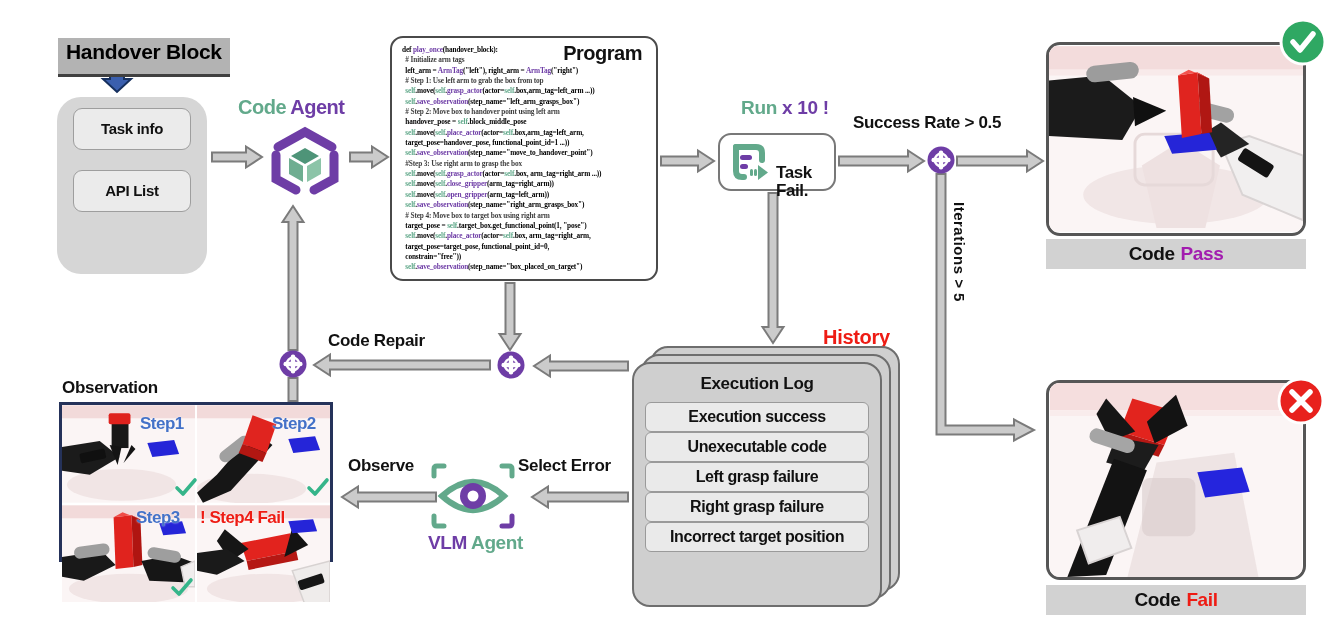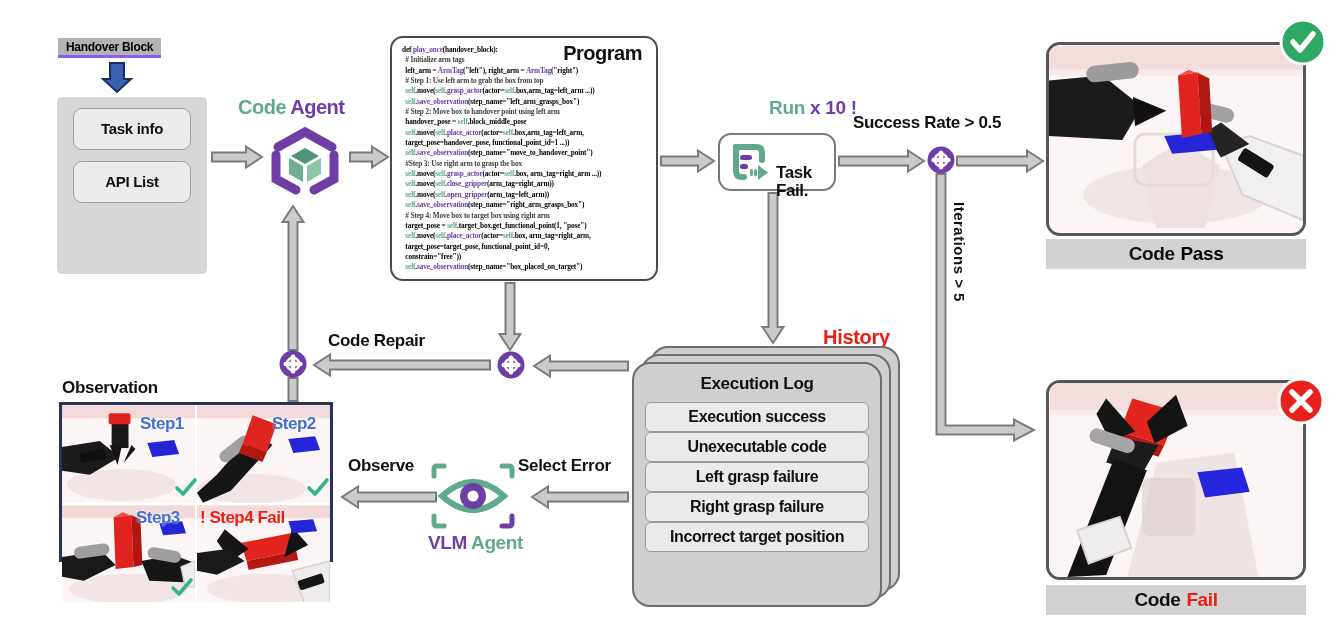--- a/index.html
+++ b/index.html
@@ -4,27 +4,27 @@
 <style>
   html,body{margin:0;padding:0;background:#ffffff;}
   .stage{
     position:relative;width:1344px;height:629px;overflow:hidden;background:#ffffff;
     font-family:"Liberation Sans",sans-serif;color:#111;
   }
   .abs{position:absolute;}
   
   #connectors{position:absolute;left:0;top:0;width:1344px;height:629px;pointer-events:none;}
   .handover-label{
-    left:58px;top:38px;background:#b3b3b3;color:#000;font-size:12px;font-weight:bold;
-    padding:2px 8px 1px 8px;border-bottom:3px solid #8b5cf6;letter-spacing:-0.3px;
+    left:58px;top:38px;background:#b3b3b3;color:#000;font-size:21px;font-weight:bold;
+    padding:2px 8px 10px 8px;border-bottom:3px solid #404040;letter-spacing:-0.3px;
   }
   
   .input-panel{
-    left:57px;top:97px;width:150px;height:177px;background:#d6d6d6;border-radius:5px;
-    box-sizing:border-box;padding:11px 16px;display:flex;flex-direction:column;gap:11px;
+    left:57px;top:97px;width:150px;height:177px;background:#d6d6d6;border-radius:24px;
+    box-sizing:border-box;padding:11px 16px;display:flex;flex-direction:column;gap:20px;
   }
   .input-item{
     background:#ebebeb;border:1.5px solid #9e9e9e;border-radius:9px;flex:0 0 auto;
     display:flex;align-items:center;justify-content:center;text-align:center;
     font-weight:bold;font-size:15px;line-height:1.15;letter-spacing:-0.3px;
   }
   .input-item.h40{height:40px;} .input-item.h52{flex:1 1 auto;}
 
   .agent-label{font-size:20px;font-weight:bold;letter-spacing:-0.5px;white-space:nowrap;}
   .agent-label .grn{color:#62a98b;} .agent-label .pur{color:#6e3da6;}
@@ -36,21 +36,21 @@
   }
   .program-title{position:absolute;top:4px;right:14px;font-size:20px;font-weight:bold;letter-spacing:-0.5px;}
   .code{
     font-family:"Liberation Serif",serif;font-weight:bold;font-size:7.3px;line-height:10.35px;
     letter-spacing:-0.15px;white-space:pre-wrap;color:#000;
   }
   .code .tk-p{color:#6e3da6;} .code .tk-g{color:#62a98b;}
   .code .comment{color:#3f3f3f;font-weight:bold;}
 
   .run-label{left:741px;top:97px;font-size:19px;font-weight:bold;letter-spacing:-0.3px;white-space:nowrap;}
-  .run-label .grn{color:#62a98b;margin-left:28px;} .run-label .pur{color:#6e3da6;}
+  .run-label .grn{color:#62a98b;} .run-label .pur{color:#6e3da6;}
 
   .task-exec{
     left:718px;top:133px;width:118px;height:58px;background:#fff;border:2.5px solid #787878;
     border-radius:13px;box-sizing:border-box;display:flex;align-items:center;gap:6px;padding:4px 6px;
   }
   .task-exec .txt{font-size:17px;font-weight:bold;line-height:1.05;letter-spacing:-0.4px;margin-top:40px;}
 
   .success-label{left:853px;top:113px;font-size:17px;font-weight:bold;letter-spacing:-0.3px;white-space:nowrap;}
   .iterations-label{
     left:951px;top:202px;height:160px;writing-mode:vertical-rl;font-size:15px;font-weight:bold;
@@ -63,21 +63,21 @@
   }
   .frame svg{display:block;}
   .pass-frame{left:1046px;top:42px;width:260px;height:194px;}
   .fail-frame{left:1046px;top:380px;width:260px;height:200px;}
   .caption-bar{
     background:#d2d2d2;width:260px;height:30px;display:flex;align-items:center;justify-content:center;
     font-size:19px;font-weight:bold;letter-spacing:-0.4px;
   }
   .caption-bar .status{margin-left:6px;}
   .cap-pass{left:1046px;top:239px;} .cap-fail{left:1046px;top:585px;}
-  .cap-pass .status{color:#000000;} .cap-fail .status{color:#ee1c14;}
+  .cap-pass .status{color:#a21caf;} .cap-fail .status{color:#ee1c14;}
   .badge{position:absolute;}
 
   
   .history-label{left:823px;top:326px;font-size:20px;font-weight:bold;color:#ee1c14;letter-spacing:-0.3px;}
   .stack-card{
     position:absolute;width:250px;height:245px;background:#cfcfcf;border:2.5px solid #6e6e6e;border-radius:18px;
     box-sizing:border-box;
   }
   .stack-front{padding:8px 11px;}
   .log-title{text-align:center;font-size:17px;font-weight:bold;letter-spacing:-0.3px;margin:2px 0 8px 0;}

